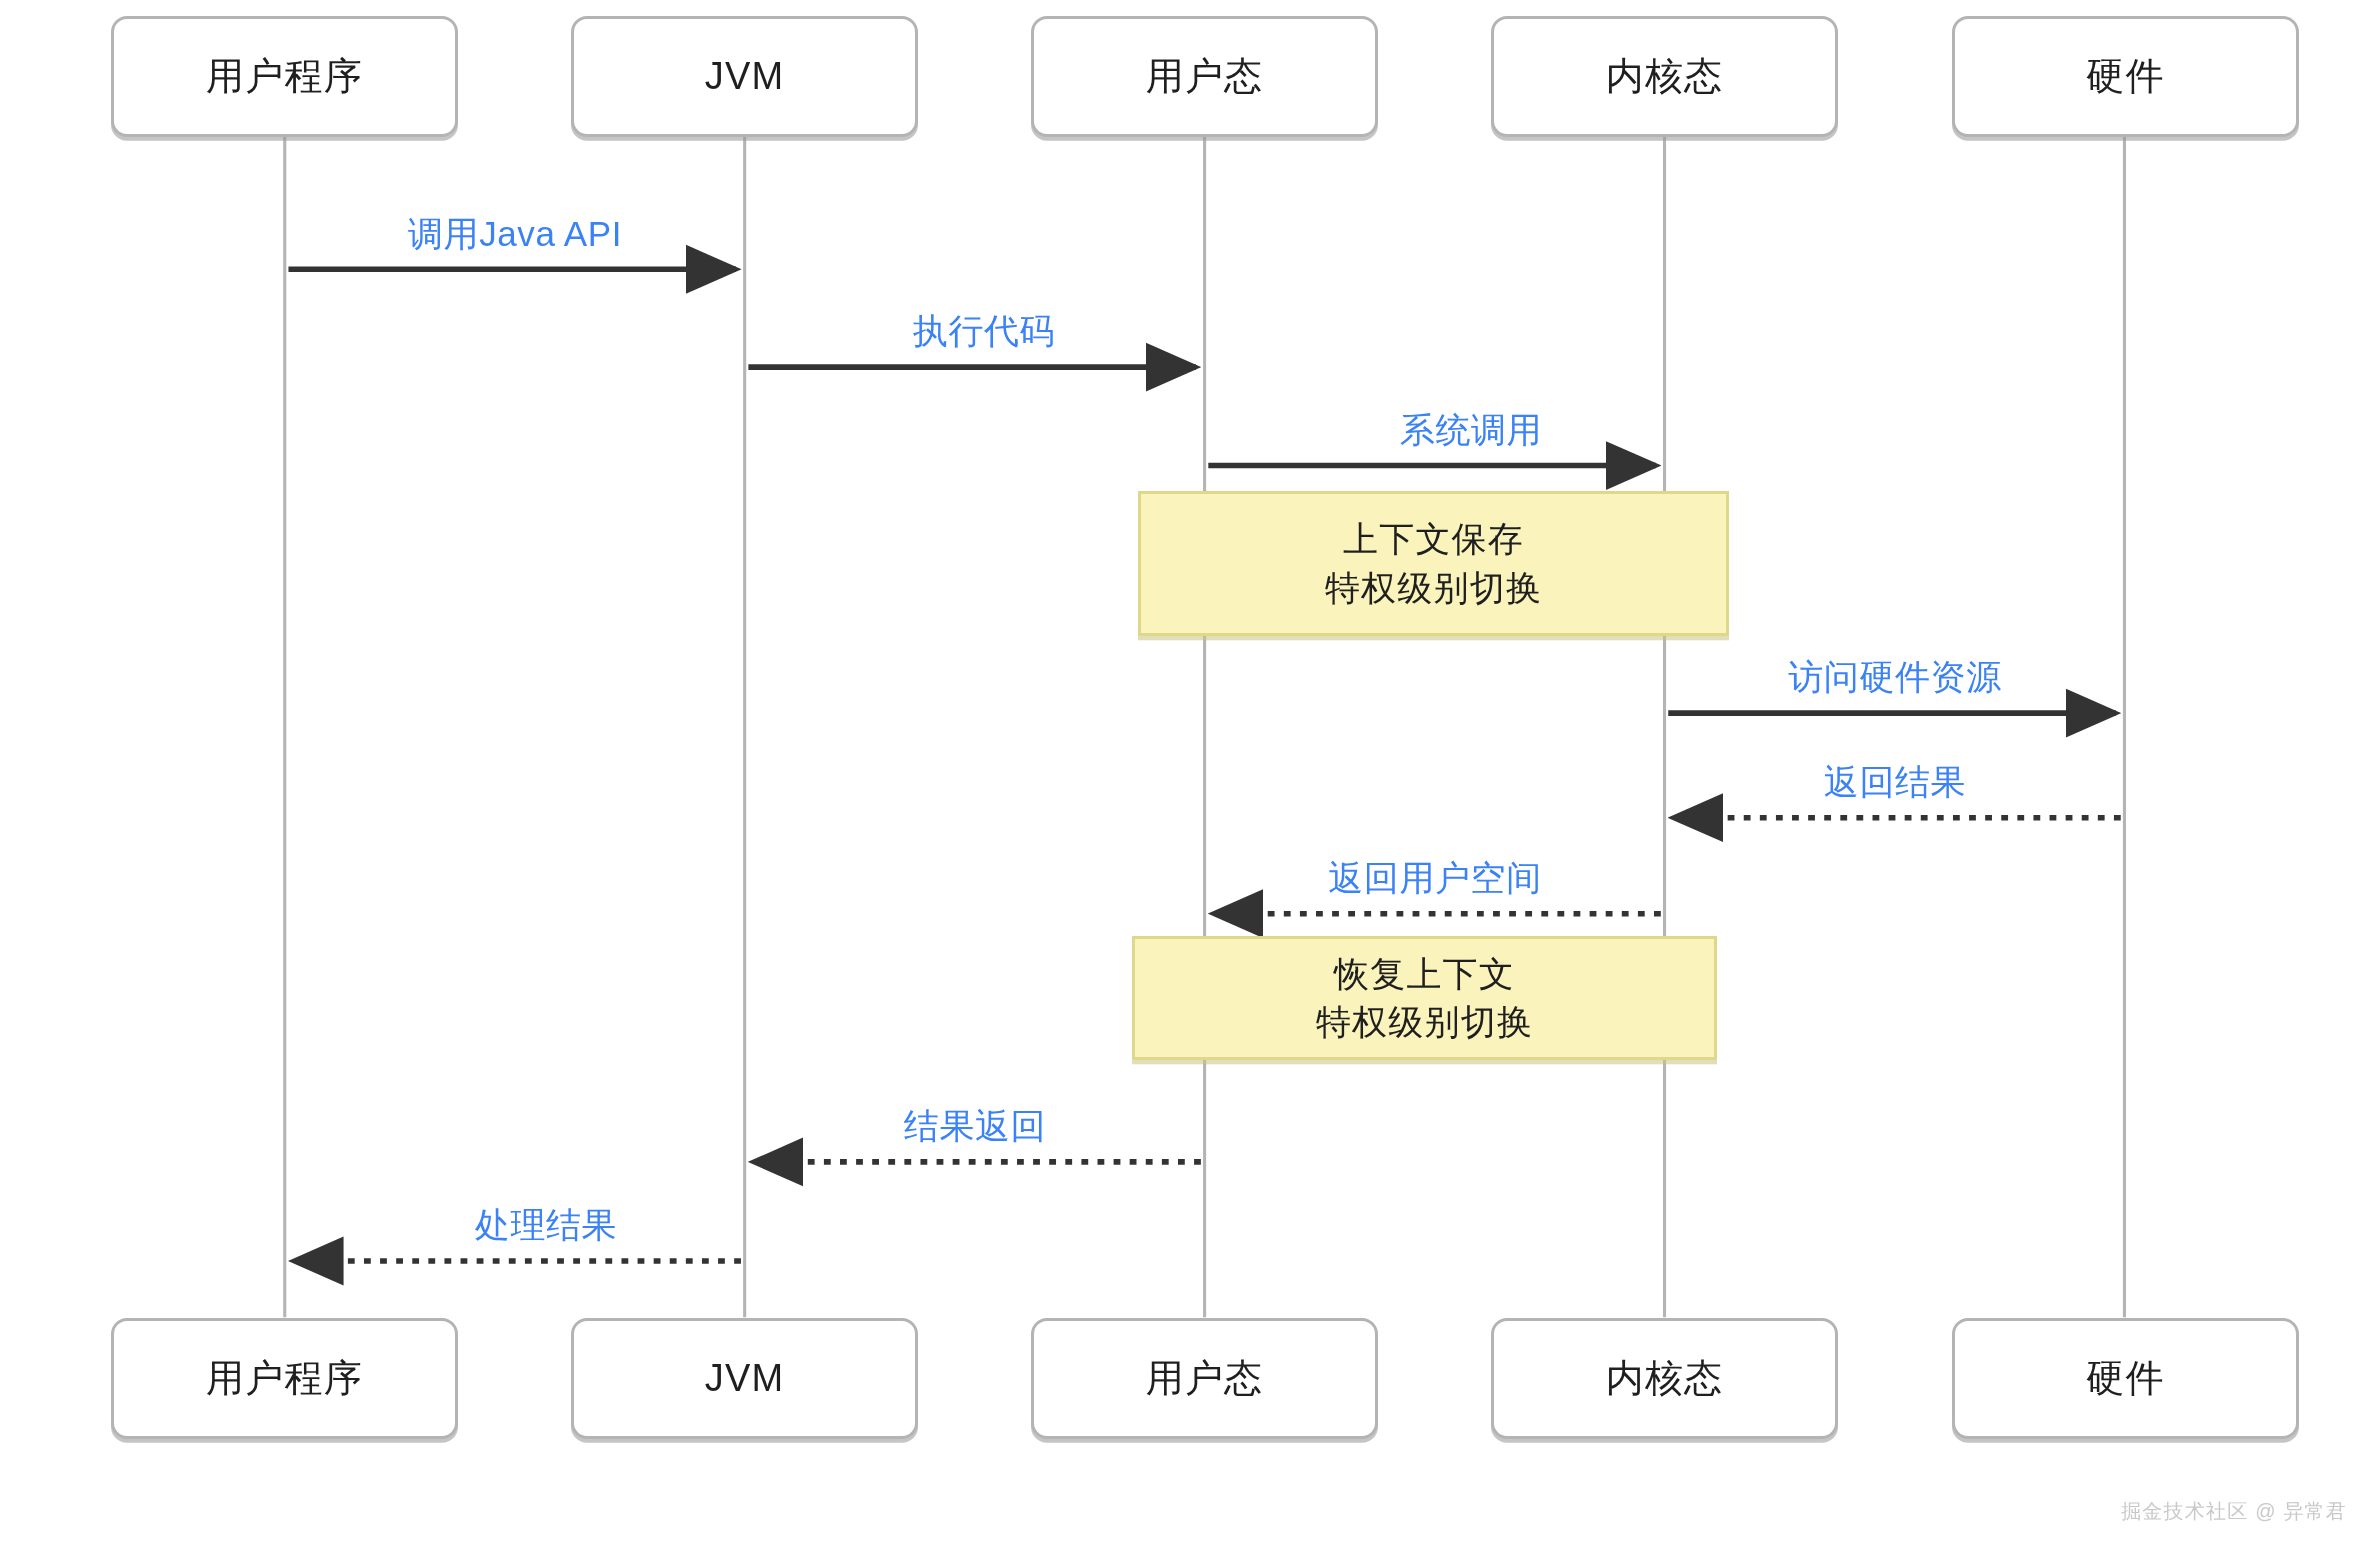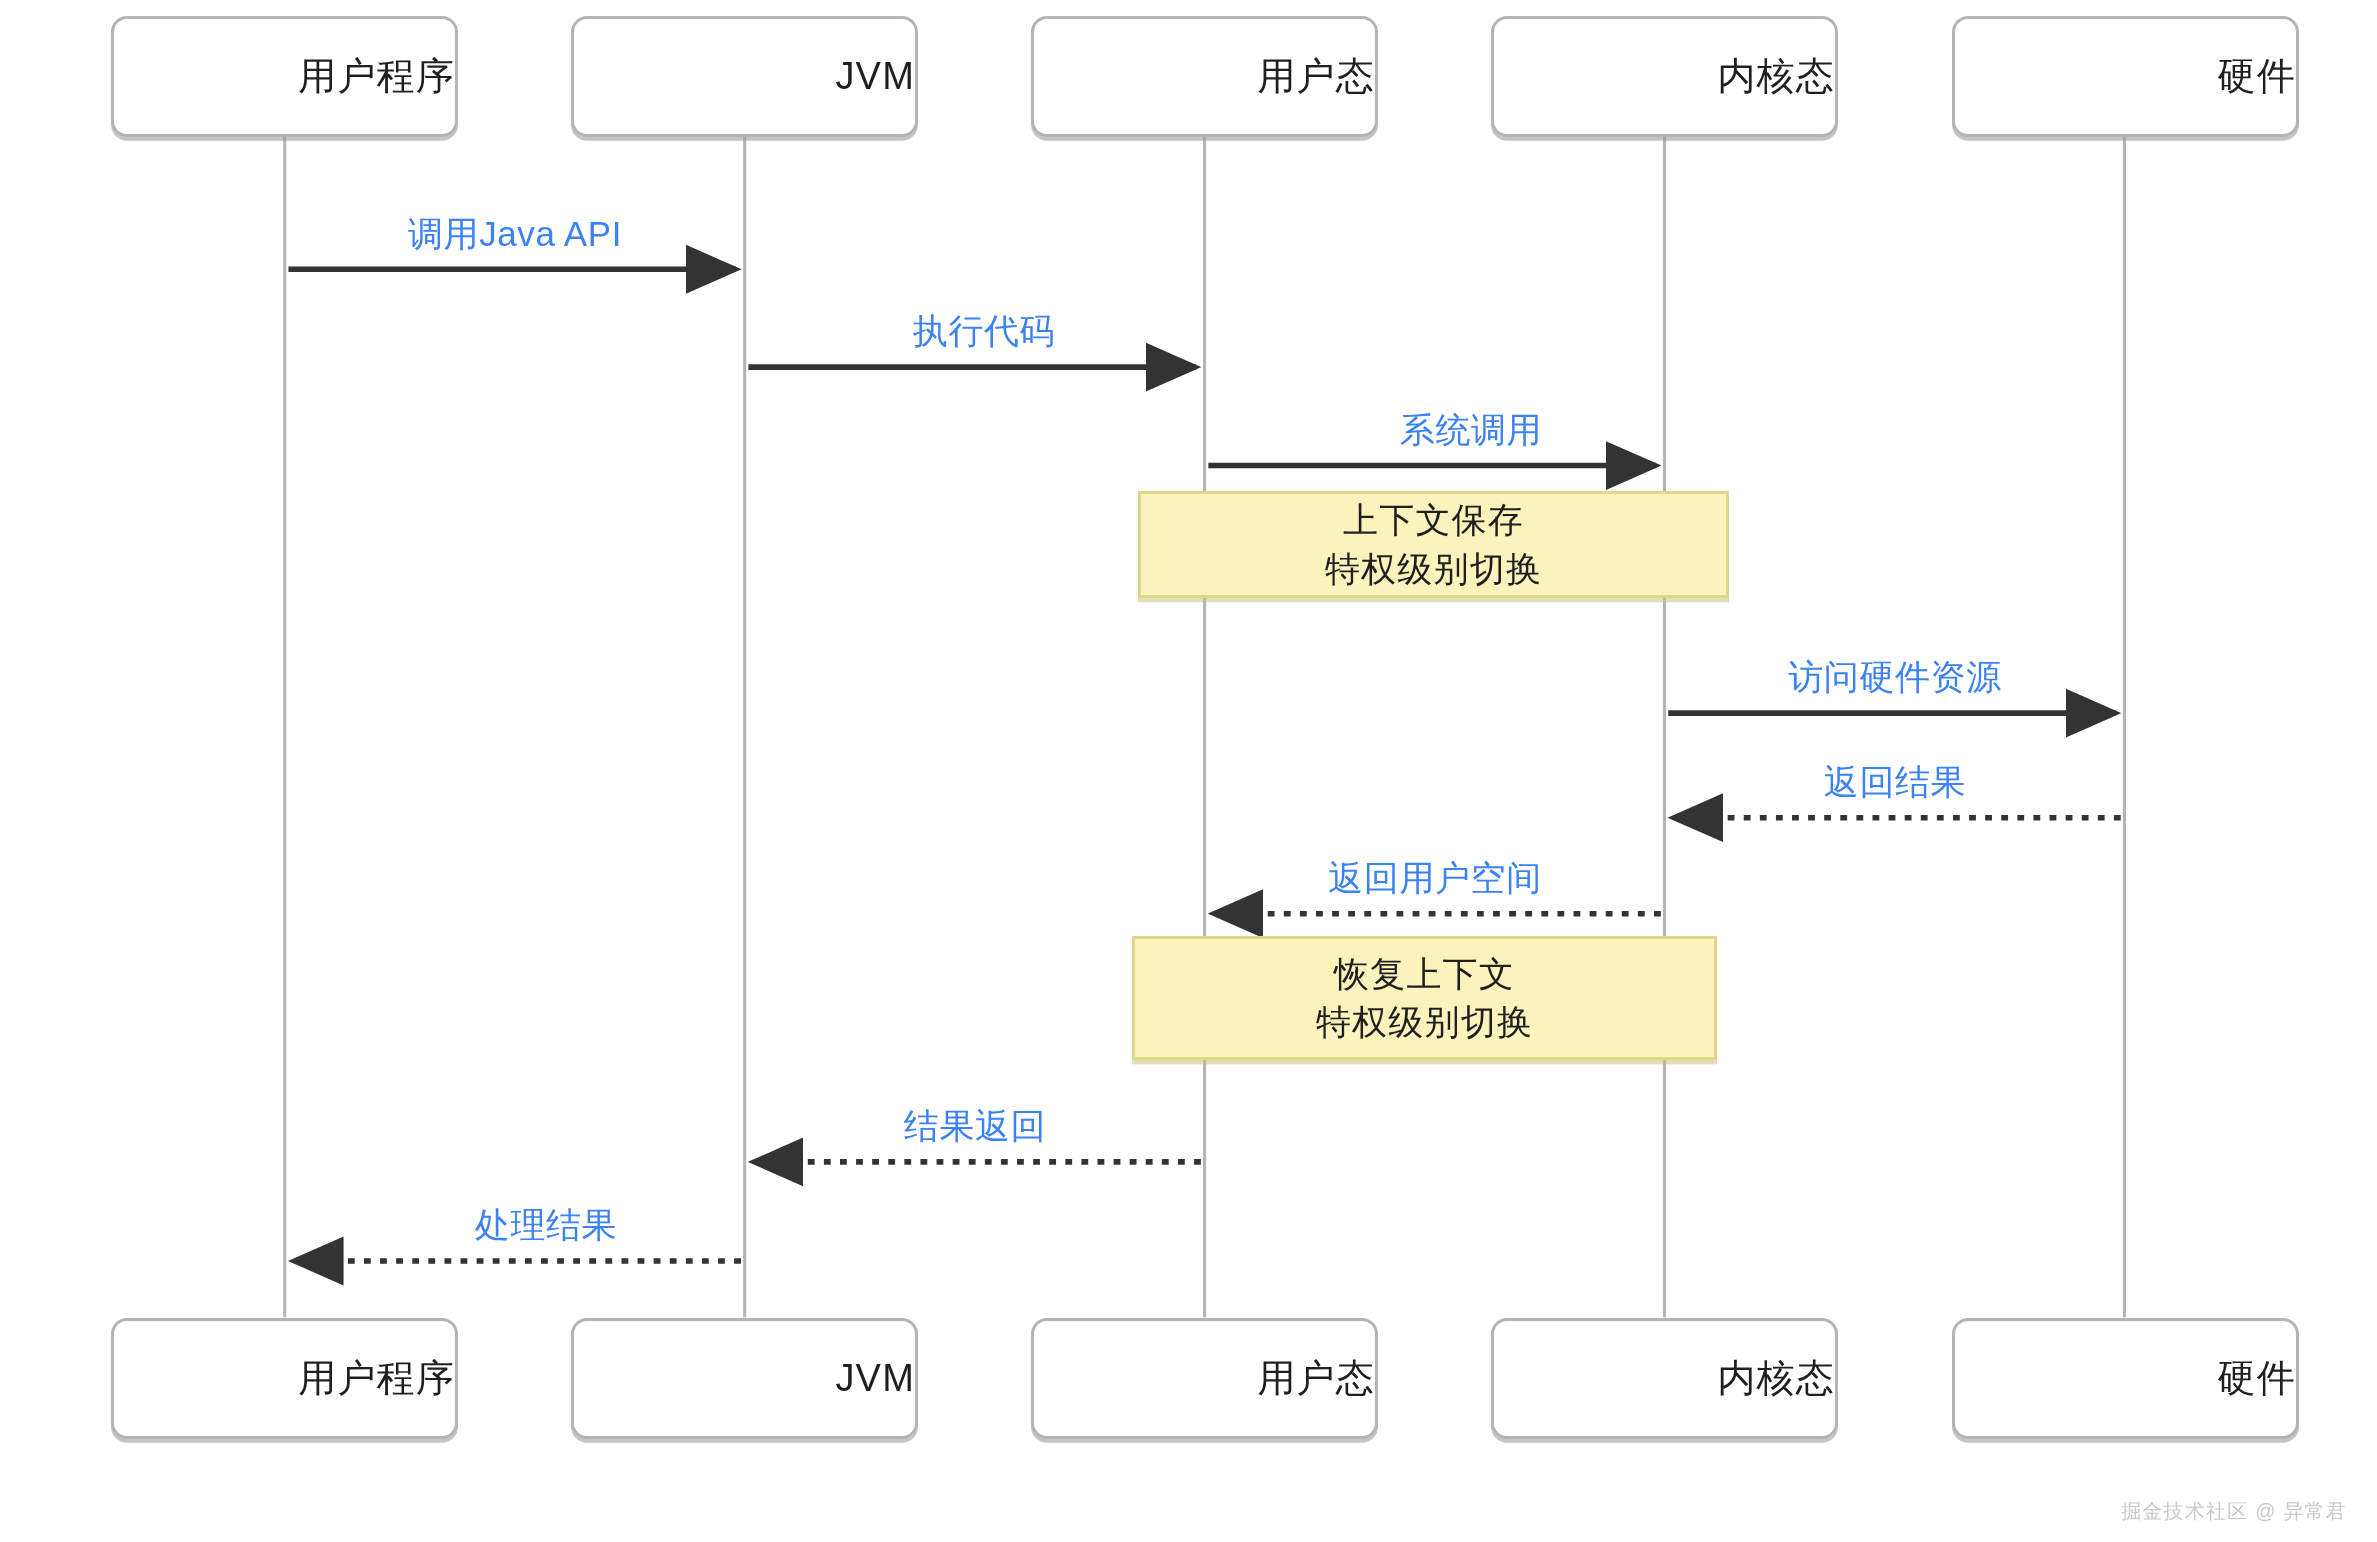--- a/index.html
+++ b/index.html
@@ -5,21 +5,21 @@
   html,body{margin:0;padding:0;background:#ffffff;}
   body{font-family:"Liberation Sans","DejaVu Sans",sans-serif;}
   #stage{position:relative;width:2377px;height:1542px;background:#ffffff;overflow:hidden;}
   #svg-layer{position:absolute;left:0;top:0;width:2377px;height:1542px;}
   .p-box{
     position:absolute;
     box-sizing:border-box;
     background:#ffffff;
     border:3.7px solid #b4b4b4;
     border-radius:16px;
-    display:flex;align-items:center;justify-content:flex-end;
+    display:flex;align-items:center;justify-content:center;
     color:#1f1f1f;
     font-size:38px;
     letter-spacing:1.2px;
     box-shadow:0 3.7px 0 0 rgba(150,150,150,0.55);
   }
   .note-box{
     position:absolute;
     box-sizing:border-box;
     background:#faf3bb;
     border:3.7px solid #ded98a;
@@ -108,21 +108,21 @@
         <span>用户态</span>
       </div>
       <div class="p-box" style="left: 1491px; top: 1318px; width: 347px; height: 121px;">
         <span>内核态</span>
       </div>
       <div class="p-box" style="left: 1952px; top: 1318px; width: 347px; height: 121px;">
         <span>硬件</span>
       </div>
     </div>
   <div id="notes">
-      <div class="note-box" style="left: 1138px; top: 491px; width: 591px; height: 107px;">
+      <div class="note-box" style="left: 1138px; top: 491px; width: 591px; height: 145px;">
         <span class="nl">上下文保存</span>
         <span class="nl">特权级别切换</span>
       </div>
       <div class="note-box" style="left: 1132px; top: 936px; width: 585px; height: 124px;">
         <span class="nl">恢复上下文</span>
         <span class="nl">特权级别切换</span>
       </div>
     </div>
   <div id="labels">
       <div class="msg-label" style="left: 515px; top: 211px;">调用Java API</div>

